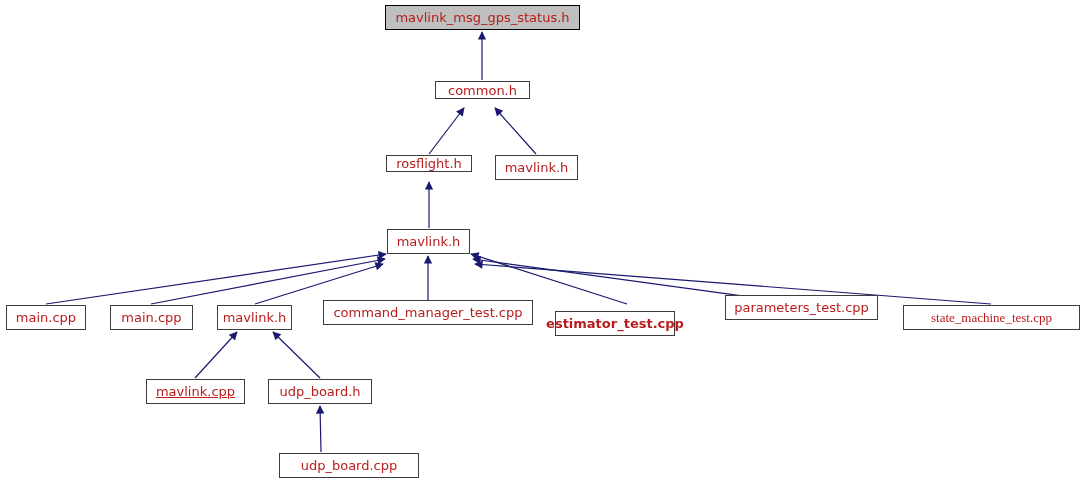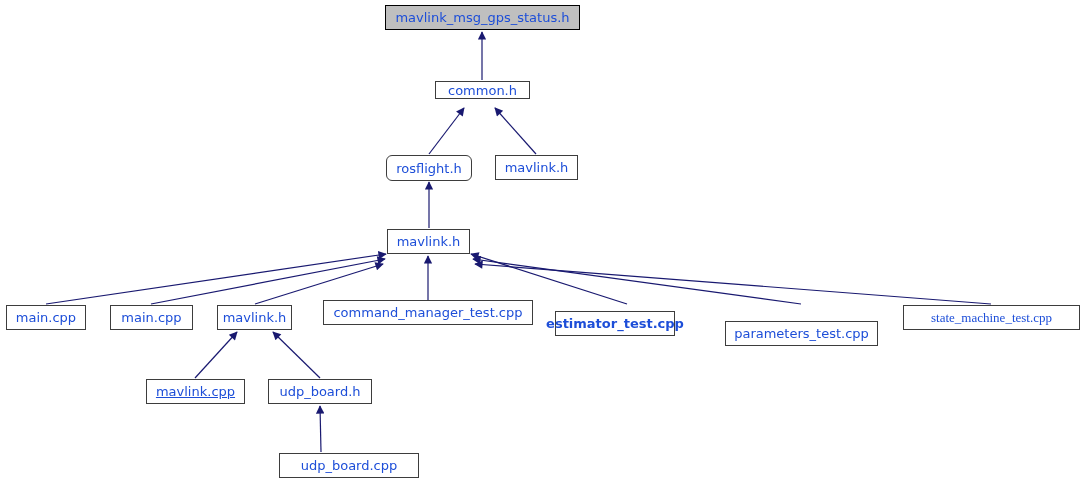--- a/index.html
+++ b/index.html
@@ -21,21 +21,21 @@
     top: 0;
     width: 1086px;
     height: 485px;
     pointer-events: none;
   }
   .node {
     position: absolute;
     box-sizing: border-box;
     background: #ffffff;
     border: 1px solid #3d3d3d;
-    color: #1d4ed8;
+    color: #b91c1c;
     font-size: 13px;
     line-height: 1;
     display: flex;
     align-items: center;
     justify-content: center;
     white-space: nowrap;
     cursor: pointer;
   }
   .node.highlight {
     background: #bfbfbf;
@@ -65,27 +65,27 @@
         <line x1="801" y1="304" x2="473" y2="259" stroke="#191970" stroke-width="1.2" marker-end="url(#arrowhead)"></line>
         <line x1="991" y1="304" x2="475" y2="264" stroke="#191970" stroke-width="1.2" marker-end="url(#arrowhead)"></line>
         <line x1="195" y1="378" x2="237" y2="332" stroke="#191970" stroke-width="1.2" marker-end="url(#arrowhead)"></line>
         <line x1="320" y1="378" x2="273" y2="332" stroke="#191970" stroke-width="1.2" marker-end="url(#arrowhead)"></line>
         <line x1="321" y1="452" x2="320" y2="406" stroke="#191970" stroke-width="1.2" marker-end="url(#arrowhead)"></line>
       </g>
   </svg>
   <div id="nodes">
       <div class="node highlight" style="left: 385px; top: 5px; width: 195px; height: 25px;">mavlink_msg_gps_status.h</div>
       <div class="node" style="left: 435px; top: 81px; width: 95px; height: 18px;">common.h</div>
-      <div class="node" style="left: 386px; top: 155px; width: 86px; height: 26px; border-radius: 6px;">rosflight.h</div>
+      <div class="node" style="left: 386px; top: 155px; width: 86px; height: 17px;">rosflight.h</div>
       <div class="node" style="left: 495px; top: 155px; width: 83px; height: 25px;">mavlink.h</div>
       <div class="node" style="left: 387px; top: 229px; width: 83px; height: 25px;">mavlink.h</div>
       <div class="node" style="left: 6px; top: 305px; width: 80px; height: 25px;">main.cpp</div>
       <div class="node" style="left: 110px; top: 305px; width: 83px; height: 25px;">main.cpp</div>
       <div class="node" style="left: 217px; top: 305px; width: 75px; height: 25px;">mavlink.h</div>
       <div class="node" style="left: 323px; top: 300px; width: 210px; height: 25px;">command_manager_test.cpp</div>
       <div class="node" style="left: 555px; top: 311px; width: 120px; height: 25px; font-weight: bold;">estimator_test.cpp</div>
-      <div class="node" style="left: 725px; top: 321px; width: 153px; height: 25px;">parameters_test.cpp</div>
+      <div class="node" style="left: 725px; top: 295px; width: 153px; height: 25px;">parameters_test.cpp</div>
       <div class="node" style="left: 903px; top: 305px; width: 177px; height: 25px; font-family: Liberation Serif, serif;">state_machine_test.cpp</div>
       <div class="node" style="left: 146px; top: 379px; width: 99px; height: 25px; text-decoration: underline;">mavlink.cpp</div>
       <div class="node" style="left: 268px; top: 379px; width: 104px; height: 25px;">udp_board.h</div>
       <div class="node" style="left: 263px; top: 453px; width: 140px; height: 25px; margin-left: 16px;">udp_board.cpp</div>
     </div>
 </div>
 
 </body></html>

